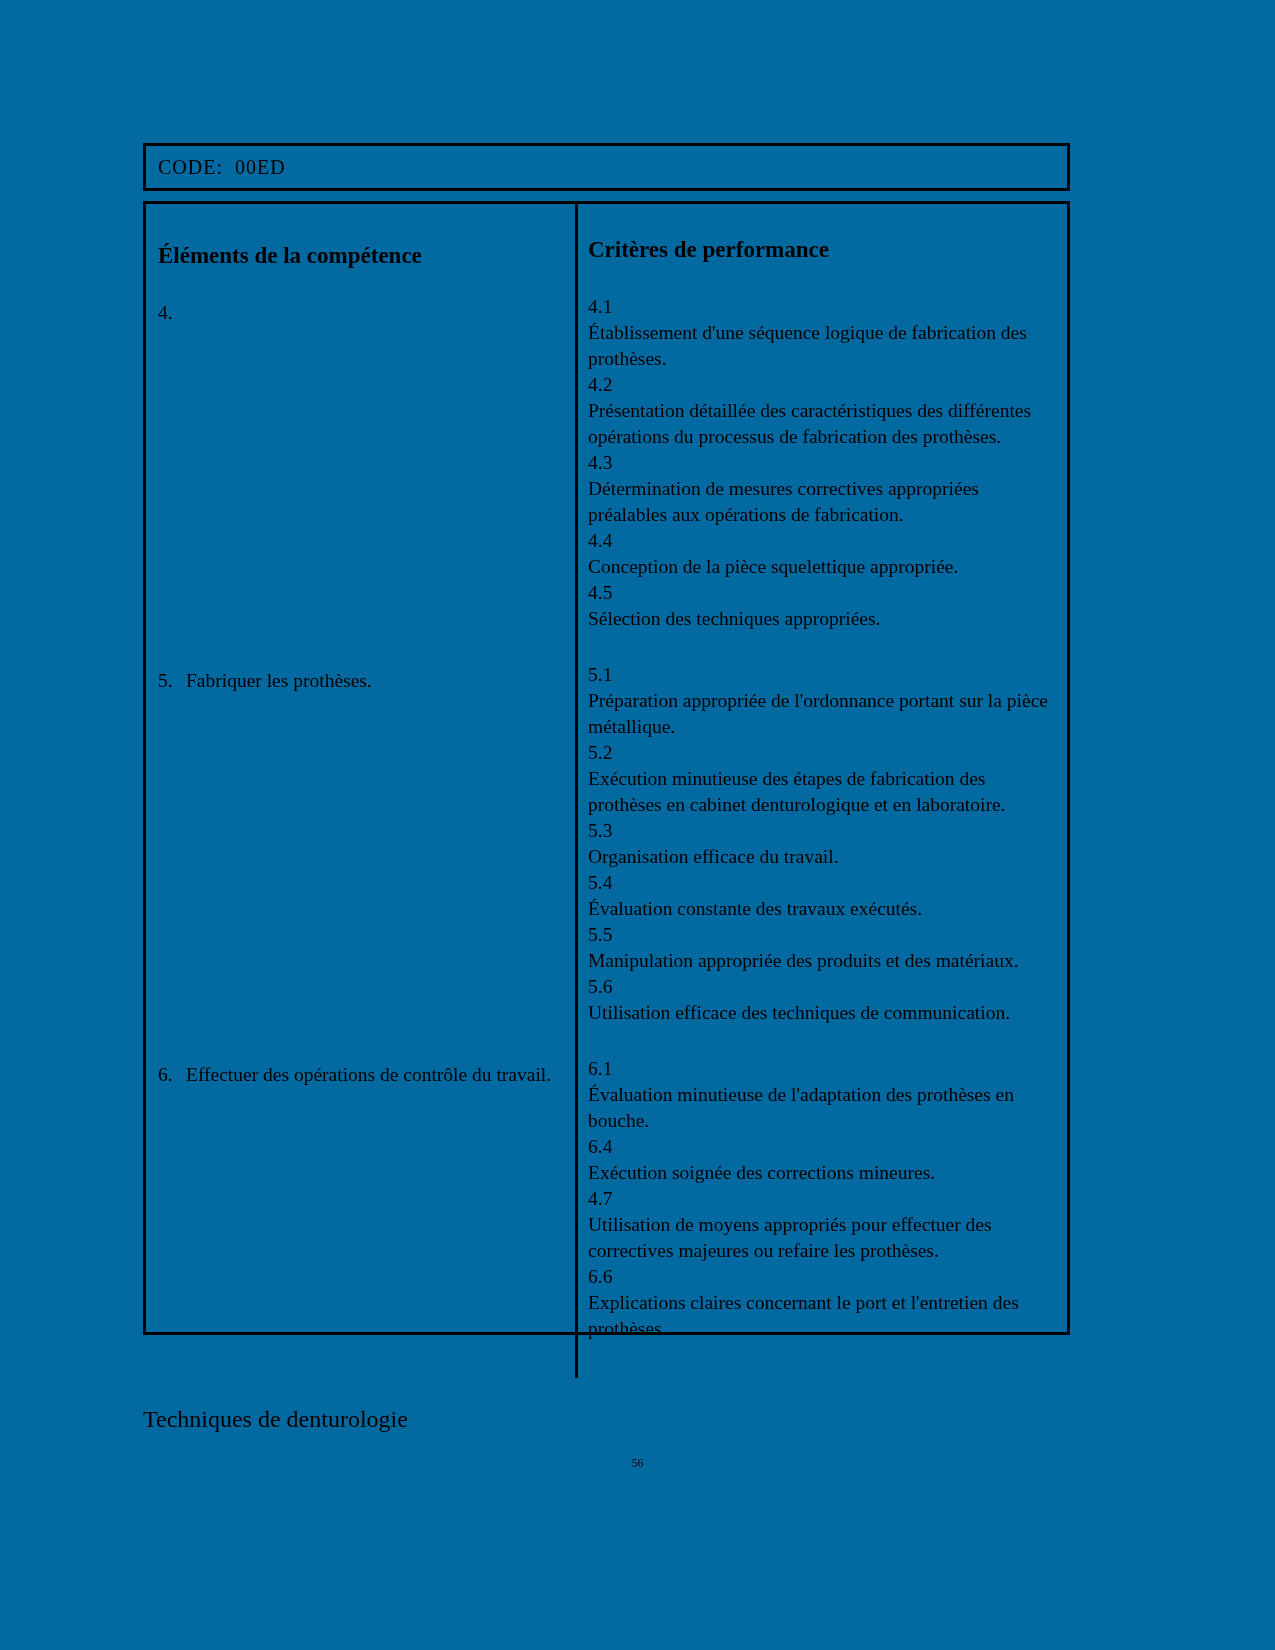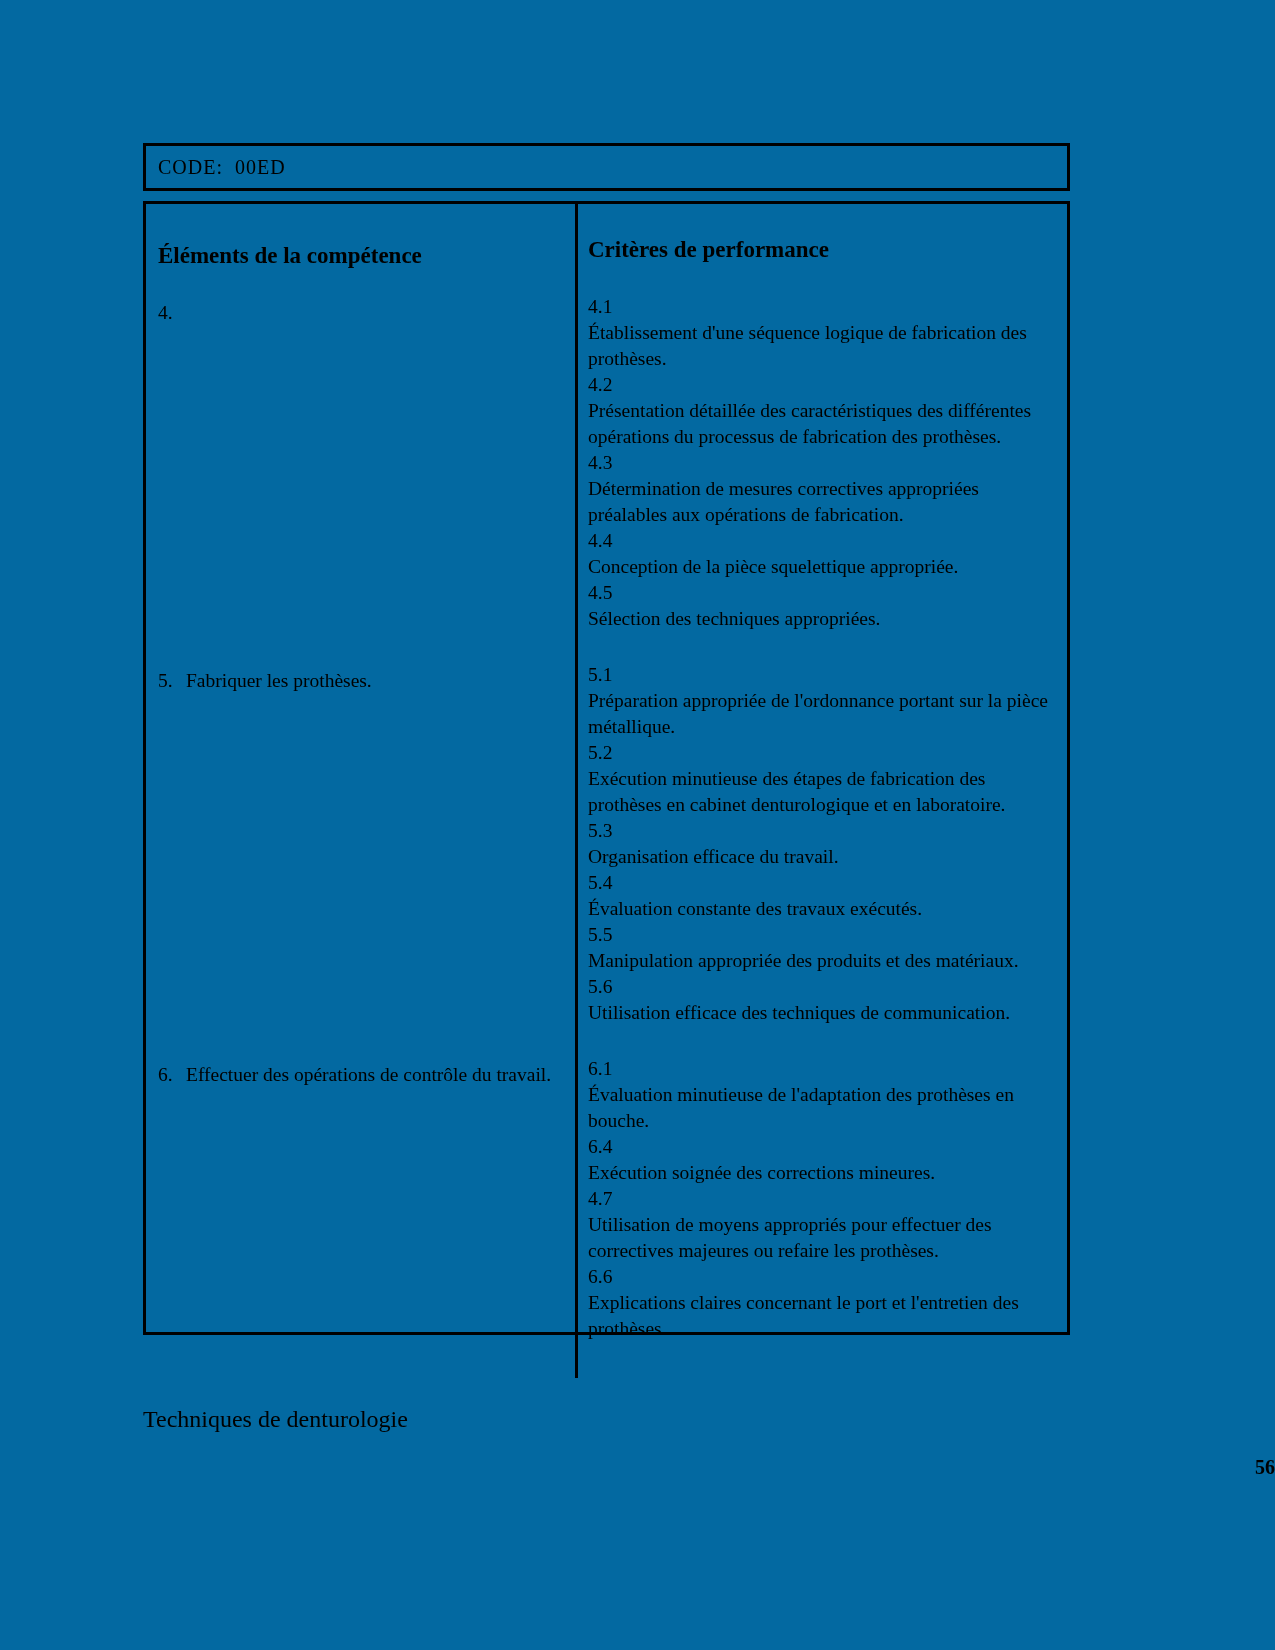--- a/index.html
+++ b/index.html
@@ -91,23 +91,22 @@
     position: absolute;
     left: 143px;
     top: 1406px;
     font-size: 24px;
   }
   .page-number {
     position: absolute;
     left: 0;
     right: 0;
     top: 1456px;
-    text-align: right;
-    font-size: 20px;
-    font-weight: bold;
+    text-align: center;
+    font-size: 12px;
   }
 </style>
 </head>
 <body>
 
 <div class="page">
 
   <div class="code-box">
     <span>CODE:  00ED</span>
   </div>

